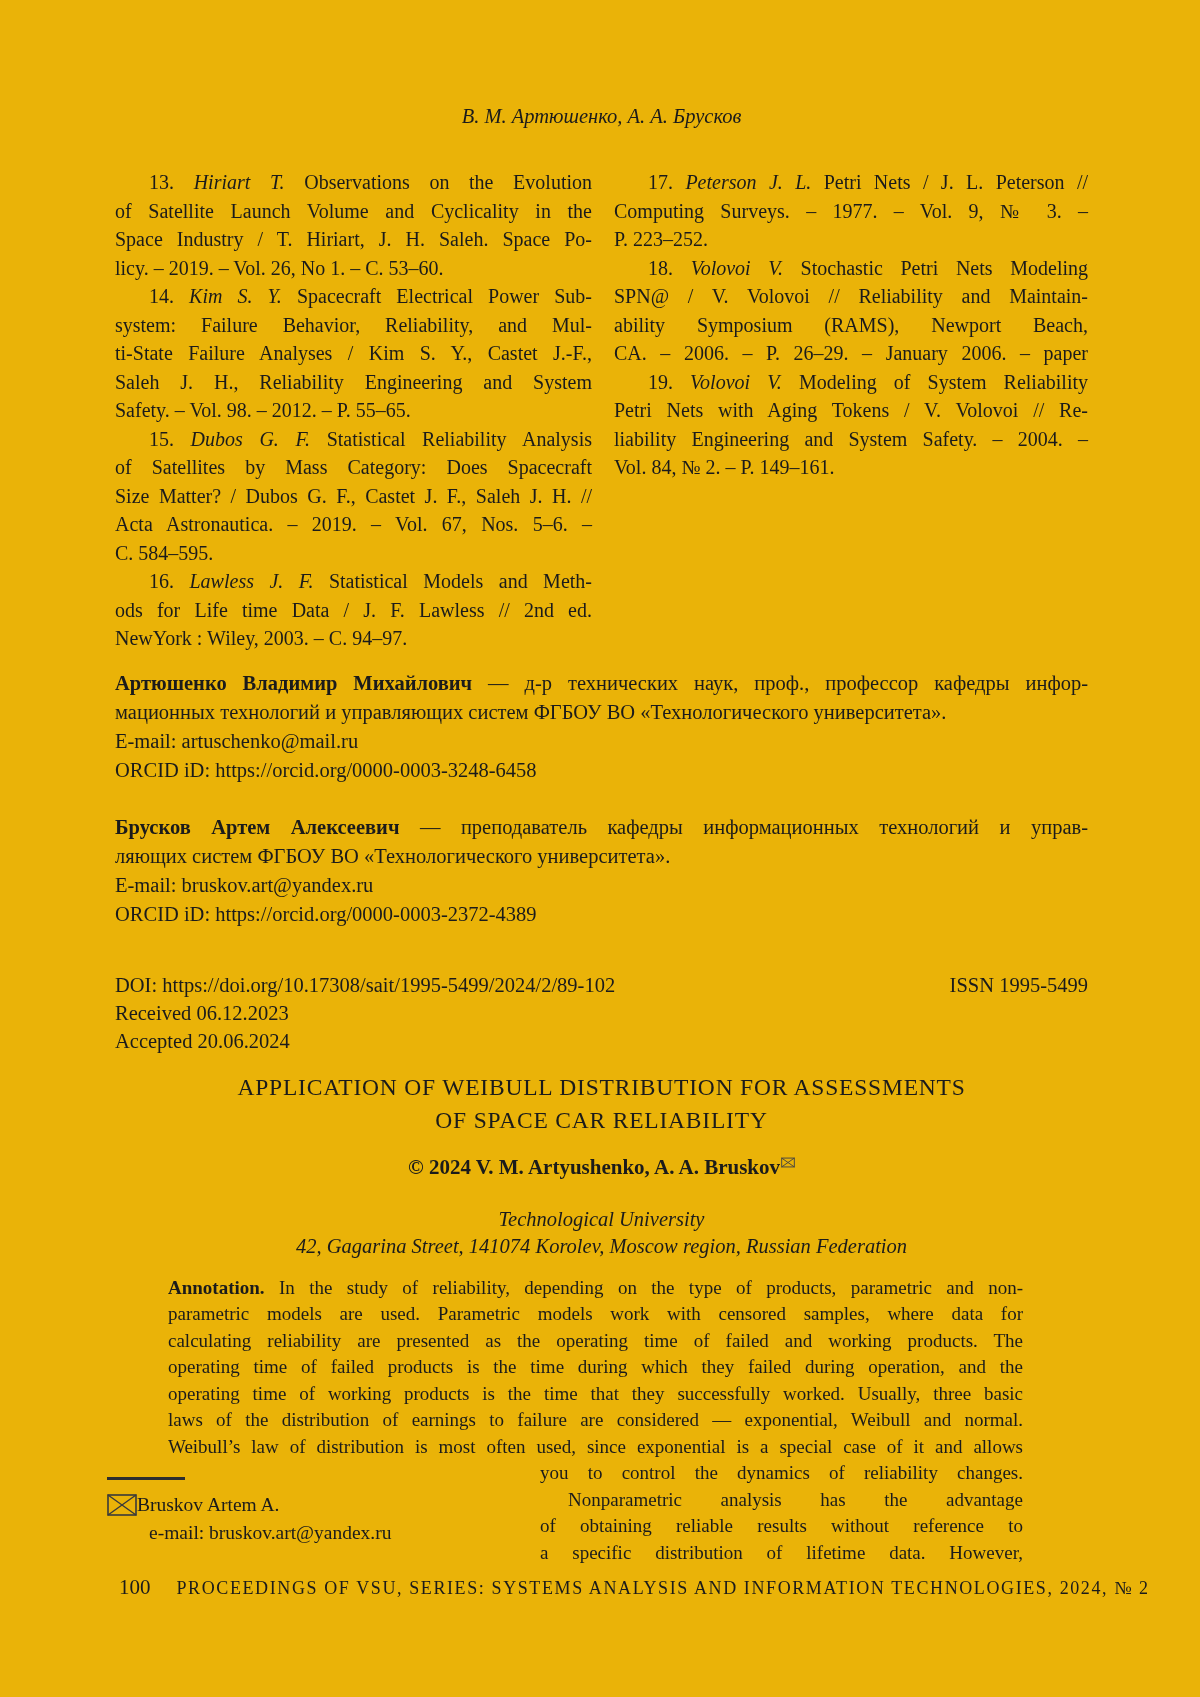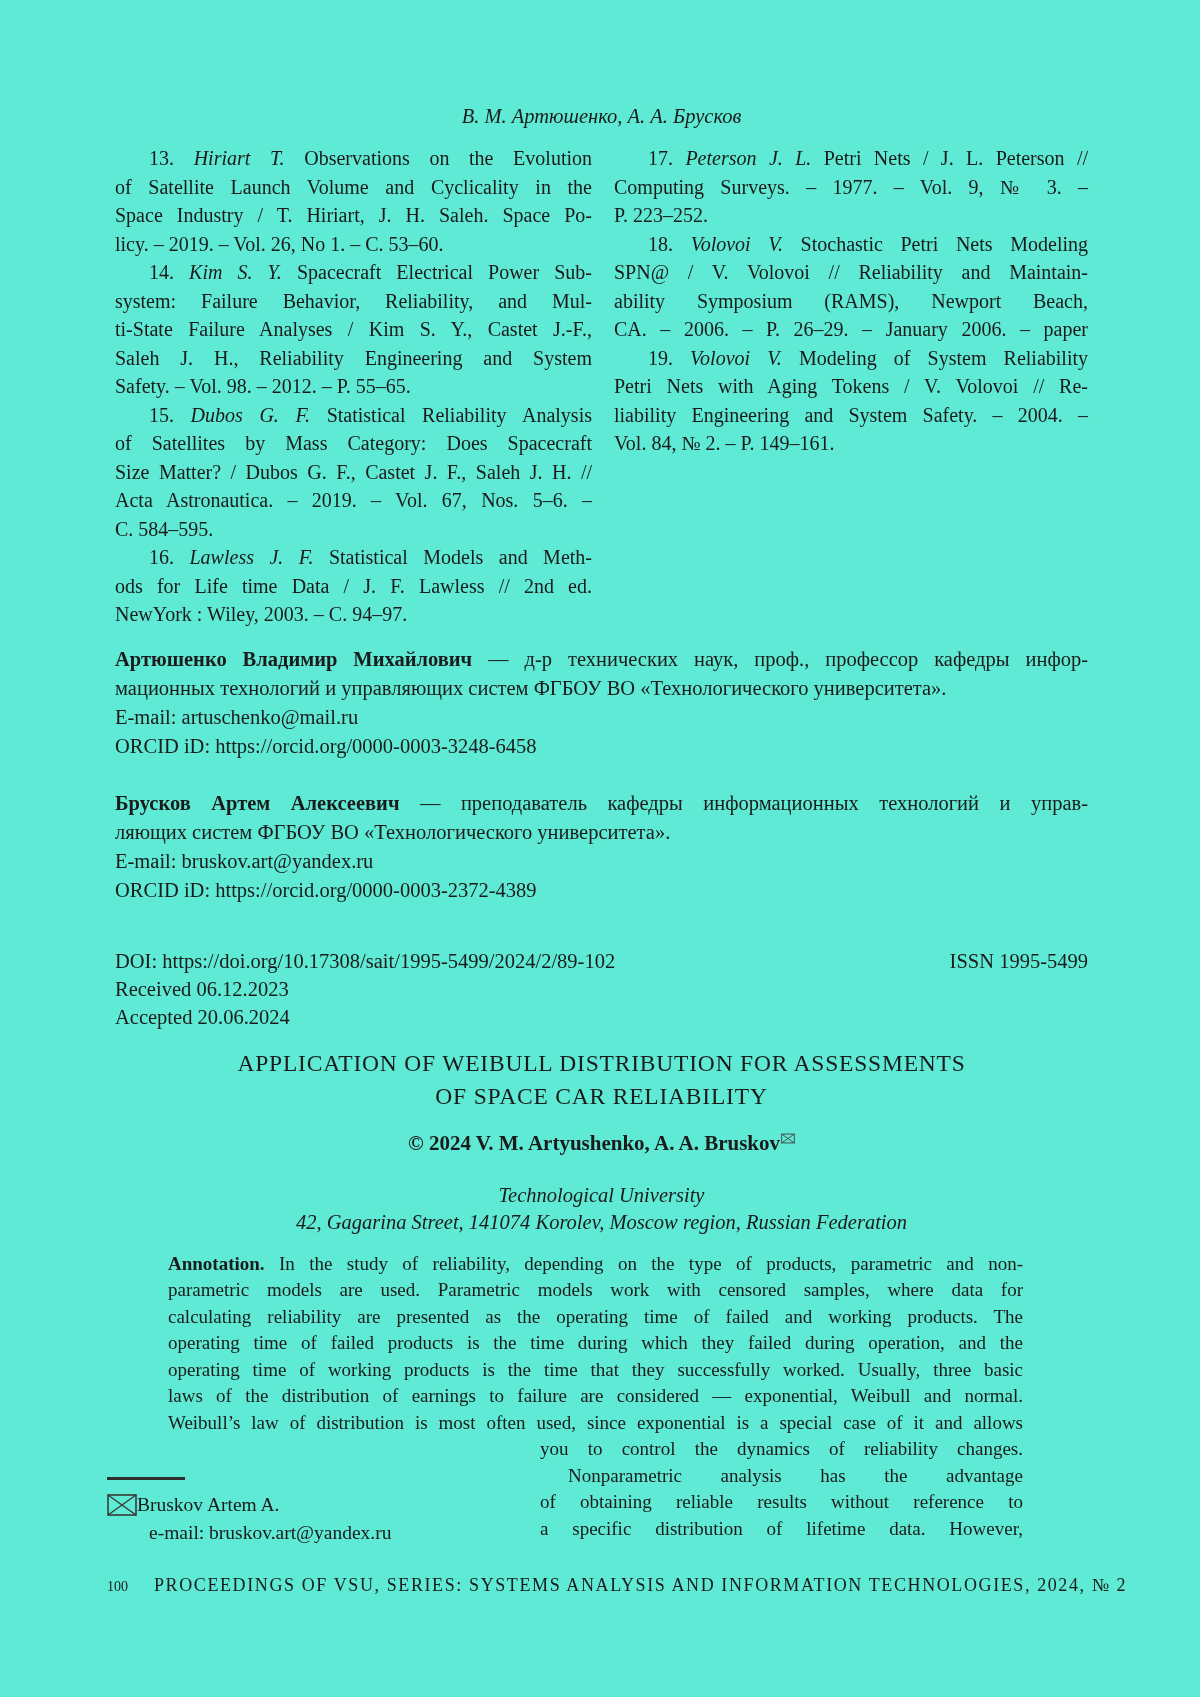--- a/index.html
+++ b/index.html
@@ -1,37 +1,37 @@
 <!DOCTYPE html>
 <html><head>
 <meta charset="utf-8">
 <style>
   html,body { margin:0; padding:0; background:#e8e8e8; }
   .page {
     position:relative;
     width:1200px; height:1697px;
     margin:0 auto;
-    background:#5eead4;
+    background:#eab308;
     color:#1b1b1b;
     font-family:"Liberation Serif", serif;
     overflow:hidden;
     box-sizing:border-box;
     padding:104px 112px 0 115px;
   }
   .running-head {
     text-align:center;
     font-style:italic;
     font-size:20.5px;
     line-height:24px;
   }
   
   .refs {
     display:flex;
     gap:22px;
-    margin-top:16px;
+    margin-top:40px;
     font-size:20px;
     line-height:28.5px;
   }
   .refs .col { width:477px; }
   .refs .col.right { flex:1; }
   .ref-line { text-align:justify; text-align-last:justify; }
   .ref-line.endline { text-align-last:left; }
   .ref-line.first { text-indent:34px; }
   .it { font-style:italic; }
   .bd { font-weight:bold; }
@@ -64,21 +64,21 @@
   .footnote { position:absolute; left:107px; top:1477px; font-size:19.5px; line-height:26px; }
   .fn-rule { width:78px; height:3px; background:#2e2e2e; }
   .fn-author { display:flex; align-items:center; margin-top:12px; }
   .fn-email { margin-left:42px; margin-top:2px; }
   
   .footer {
     position:absolute; left:107px; top:1575px;
     width:981px;
     display:flex; align-items:baseline; gap:26px;
   }
-  .page-num { font-size:14px; }
+  .page-num { font-size:21px;margin-left:12px; }
   .journal-line { font-size:18px; letter-spacing:1.6px; white-space:nowrap; }
 </style>
 </head>
 <body>
 
 <div class="page">
 
   <div class="running-head">В. М. Артюшенко, А. А. Брусков</div>
 
   <div class="refs">

